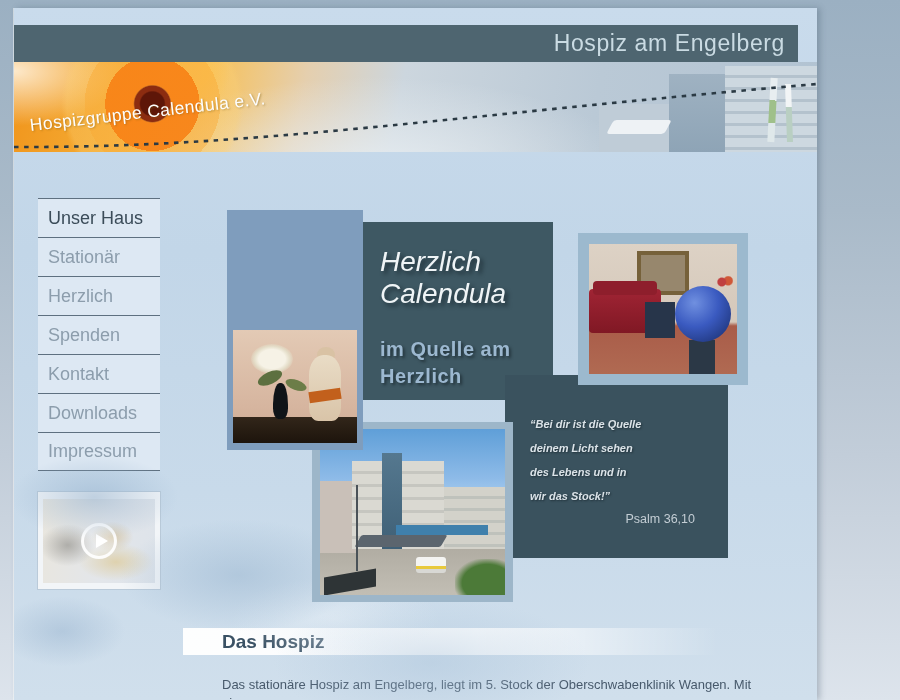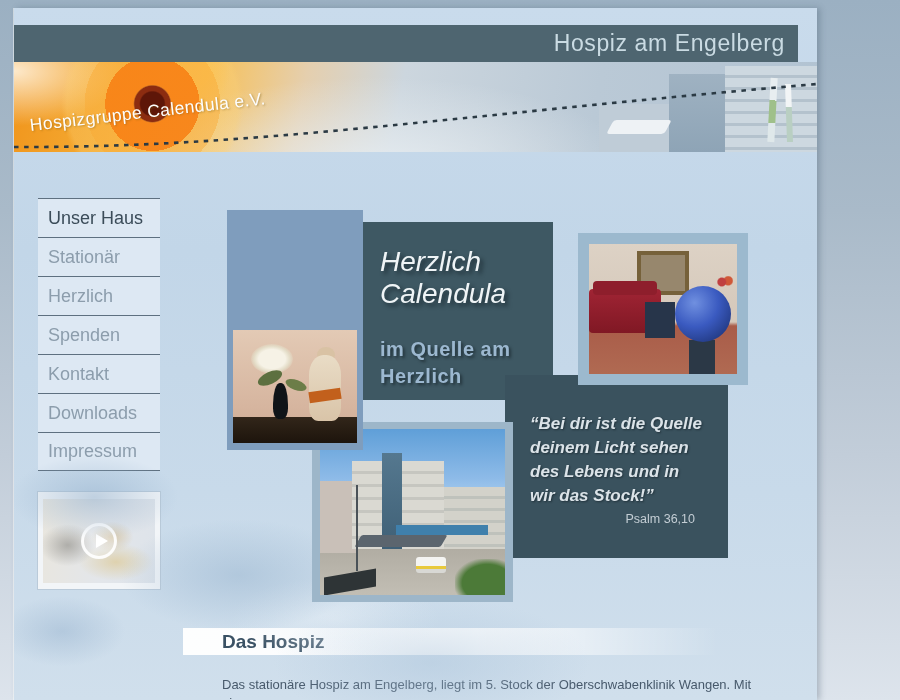--- a/index.html
+++ b/index.html
@@ -93,21 +93,21 @@
     content:"";position:absolute;left:12px;top:8px;
     border-left:12px solid #fff;border-top:7px solid transparent;border-bottom:7px solid transparent;
   }
   
   .welcome-panel{position:absolute;left:349px;top:214px;width:190px;height:178px;background:#3e5863;z-index:1;}
   .welcome-h{margin:24px 0 0 17px;color:#eff4f6;font-size:28px;font-style:italic;line-height:32px;
     text-shadow:3px 3px 4px rgba(12,22,28,.6);}
   .welcome-sub{margin:26px 0 0 17px;color:#9cb8d0;font-size:20px;font-weight:bold;line-height:27px;
     letter-spacing:.5px;text-shadow:2px 2px 3px rgba(12,22,28,.55);}
   .quote-panel{position:absolute;left:491px;top:367px;width:223px;height:183px;background:#3a525e;z-index:2;}
-  .quote-text{margin:37px 0 0 25px;color:#dbe3e8;font-size:17px;font-weight:bold;font-style:italic;
+  .quote-text{margin:37px 0 0 25px;color:#dbe3e8;font-size:11px;font-weight:bold;font-style:italic;
     line-height:24px;text-shadow:1px 1px 2px rgba(10,20,26,.5);}
   .quote-source{margin:4px 33px 0 0;text-align:right;color:#c3cdd4;font-size:12.5px;}
   .frame{position:absolute;box-sizing:border-box;}
   .frame-left{left:213px;top:202px;width:136px;height:240px;background:#7f9dbd;z-index:4;}
   .photo-trees{
     position:absolute;left:6px;top:8px;width:124px;height:106px;
     background:
       radial-gradient(ellipse 60px 45px at 12% 80%, #b2a23e 0%, rgba(178,162,62,0) 60%),
       radial-gradient(ellipse 80px 65px at 6% 45%, #527540 0%, rgba(82,117,64,0) 65%),
       radial-gradient(ellipse 95px 70px at 88% 62%, #3c5c38 0%, rgba(60,92,56,0) 65%),

